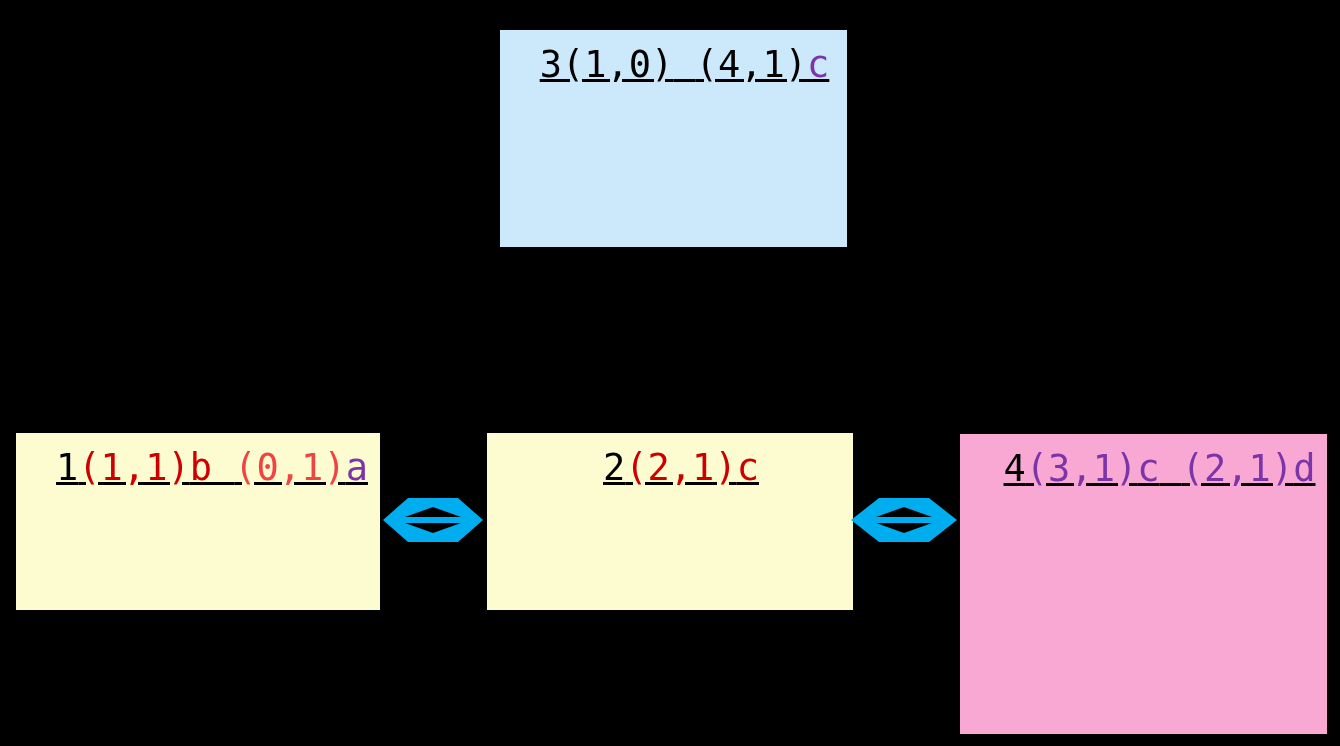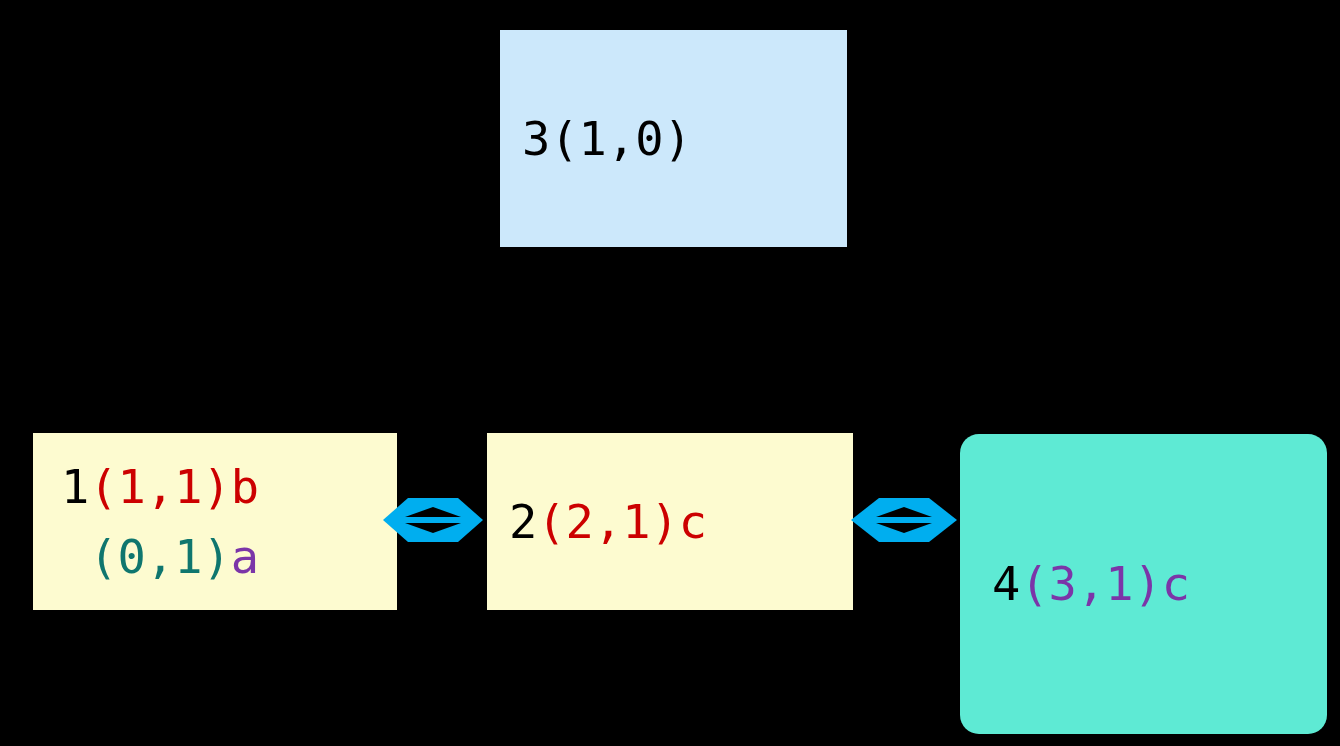--- a/index.html
+++ b/index.html
@@ -12,27 +12,27 @@
     width: 1340px;
     height: 746px;
     background: #000000;
     overflow: hidden;
     font-family: "DejaVu Sans Mono", "Liberation Mono", monospace;
   }
   .node {
     position: absolute;
     box-sizing: border-box;
     display: flex;
-    flex-direction: column;
     justify-content: center;
     white-space: pre;
-    font-size: 47px;
+    font-size: 37px;
     line-height: 70px;
     letter-spacing: 0px;
     font-weight: 500;
+    text-decoration: underline;
   }
   .node .line {
     display: block;
     white-space: pre;
   }
   .idx { color: #000000; }
 
   
   #node-3 {
     left: 500px;
@@ -81,33 +81,35 @@
   #edge-1-2 { left: 383px; top: 495px; }
   #edge-2-4 { left: 851px; top: 495px; }
 </style>
 </head>
 <body>
 
 <div id="canvas">
 
   <div class="node" id="node-3" style="background: rgb(204, 232, 251);">
     <span class="line"><span class="idx">3</span><span style="color: rgb(0, 0, 0);">(1,0)</span><span style="color: rgb(0, 0, 0);"></span></span>
+    <span class="line"><span class="idx"> </span><span style="color: rgb(0, 0, 0);">(4,1)</span><span style="color: rgb(123, 53, 168);">c</span></span>
   </div>
 
-  <div class="node" id="node-1" style="background: rgb(253, 251, 208); margin-left: 17px;">
+  <div class="node" id="node-1" style="background: rgb(253, 251, 208);">
     <span class="line"><span class="idx">1</span><span style="color: rgb(204, 0, 0);">(1,1)</span><span style="color: rgb(204, 0, 0);">b</span></span>
-    <span class="line"><span class="idx"> </span><span style="color: #0f766e;">(0,1)</span><span style="color: rgb(123, 53, 168);">a</span></span>
+    <span class="line"><span class="idx"> </span><span style="color: #ef4444;">(0,1)</span><span style="color: rgb(123, 53, 168);">a</span></span>
   </div>
 
   <div class="node" id="node-2" style="background: rgb(253, 251, 208);">
     <span class="line"><span class="idx">2</span><span style="color: rgb(204, 0, 0);">(2,1)</span><span style="color: rgb(204, 0, 0);">c</span></span>
   </div>
 
-  <div class="node" id="node-4" style="background: #5eead4; border-radius: 19px;">
+  <div class="node" id="node-4" style="background: #f9a8d4;">
     <span class="line"><span class="idx">4</span><span style="color: rgb(123, 53, 168);">(3,1)</span><span style="color: rgb(123, 53, 168);">c</span></span>
+    <span class="line"><span class="idx"> </span><span style="color: rgb(123, 53, 168);">(2,1)</span><span style="color: rgb(123, 53, 168);">d</span></span>
   </div>
 
   <div class="edge" id="edge-1-2">
     <svg width="100" height="50" viewBox="0 0 100 50">
       <path d="M0,25 L25,3 L75,3 L100,25 L75,47 L25,47 Z" fill="#00AEEF"></path>
       <path d="M50,12 L78,22 L22,22 Z" fill="#000000"></path>
       <path d="M50,38 L22,28 L78,28 Z" fill="#000000"></path>
     </svg>
   </div>
 

